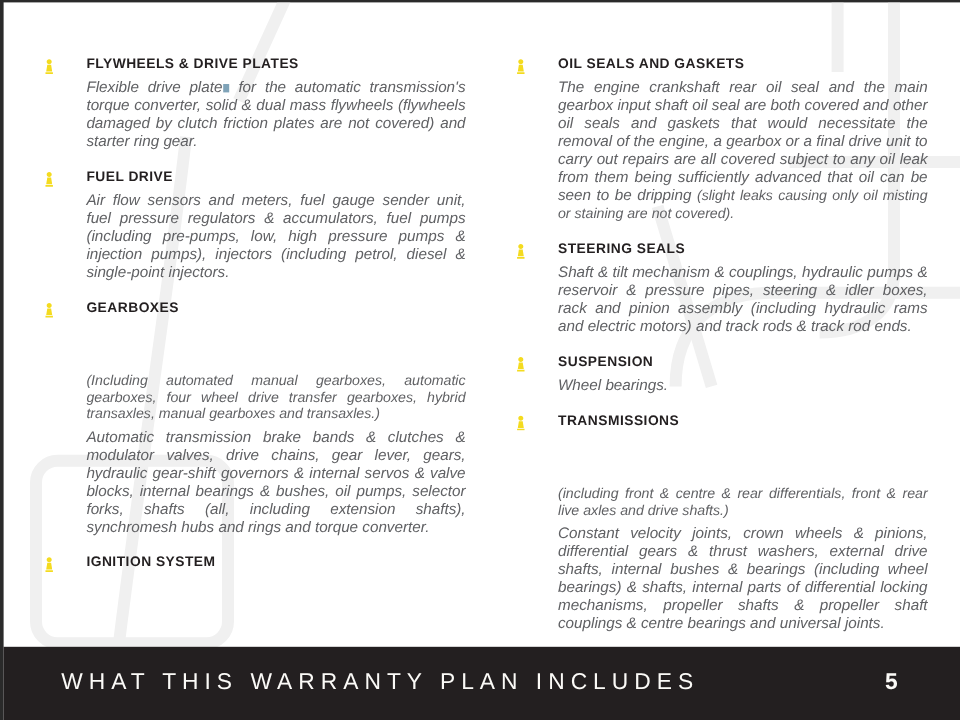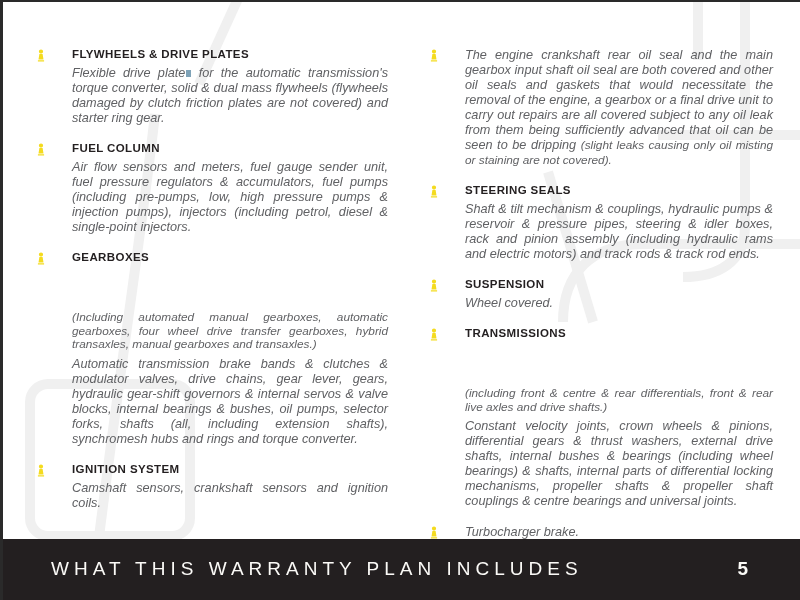--- a/index.html
+++ b/index.html
@@ -91,21 +91,21 @@
     </div>
   </div>
 
   <div class="section">
     <span class="bullet">
       <svg viewBox="0 0 10 13">
           <path fill="currentColor" d="M5 0.4c1.2 0 2.1 0.9 2.1 2.1S6.2 4.6 5 4.6 2.9 3.7 2.9 2.5 3.8 0.4 5 0.4zM3.4 5h3.2l0.9 5.6H2.5L3.4 5zM1.9 11.2h6.2v1.4H1.9z"></path>
         </svg>
     </span>
     <div class="sec-content">
-      <h3>FUEL COLUMN</h3>
+      <h3>FUEL DRIVE</h3>
       <p>Air flow sensors and meters, fuel gauge sender unit, fuel pressure regulators &amp; accumulators, fuel pumps (including pre-pumps, low, high pressure pumps &amp; injection pumps), injectors (including petrol, diesel &amp; single-point injectors.</p>
     </div>
   </div>
 
   <div class="section">
     <span class="bullet">
       <svg viewBox="0 0 10 13">
           <path fill="currentColor" d="M5 0.4c1.2 0 2.1 0.9 2.1 2.1S6.2 4.6 5 4.6 2.9 3.7 2.9 2.5 3.8 0.4 5 0.4zM3.4 5h3.2l0.9 5.6H2.5L3.4 5zM1.9 11.2h6.2v1.4H1.9z"></path>
         </svg>
     </span>
@@ -117,35 +117,35 @@
   </div>
 
   <div class="section">
     <span class="bullet">
       <svg viewBox="0 0 10 13">
           <path fill="currentColor" d="M5 0.4c1.2 0 2.1 0.9 2.1 2.1S6.2 4.6 5 4.6 2.9 3.7 2.9 2.5 3.8 0.4 5 0.4zM3.4 5h3.2l0.9 5.6H2.5L3.4 5zM1.9 11.2h6.2v1.4H1.9z"></path>
         </svg>
     </span>
     <div class="sec-content">
       <h3>IGNITION SYSTEM</h3>
-      <p>Camshaft sensors, crankshaft sensors and ignition coils.</p>
     </div>
   </div>
 
 </div>
 
 <div class="col col-right">
 
   <div class="section">
     <span class="bullet">
       <svg viewBox="0 0 10 13">
           <path fill="currentColor" d="M5 0.4c1.2 0 2.1 0.9 2.1 2.1S6.2 4.6 5 4.6 2.9 3.7 2.9 2.5 3.8 0.4 5 0.4zM3.4 5h3.2l0.9 5.6H2.5L3.4 5zM1.9 11.2h6.2v1.4H1.9z"></path>
         </svg>
     </span>
     <div class="sec-content">
+      <h3>OIL SEALS AND GASKETS</h3>
       <p><span>The engine crankshaft rear oil seal and the main gearbox input shaft oil seal are both covered and other oil seals and gaskets that would necessitate the removal of the engine, a gearbox or a final drive unit to carry out repairs are all covered subject to any oil leak from them being sufficiently advanced that oil can be seen to be dripping</span> <span class="small-tail">(slight leaks causing only oil misting or staining are not covered).</span></p>
     </div>
   </div>
 
   <div class="section">
     <span class="bullet">
       <svg viewBox="0 0 10 13">
           <path fill="currentColor" d="M5 0.4c1.2 0 2.1 0.9 2.1 2.1S6.2 4.6 5 4.6 2.9 3.7 2.9 2.5 3.8 0.4 5 0.4zM3.4 5h3.2l0.9 5.6H2.5L3.4 5zM1.9 11.2h6.2v1.4H1.9z"></path>
         </svg>
     </span>
@@ -156,21 +156,21 @@
   </div>
 
   <div class="section">
     <span class="bullet">
       <svg viewBox="0 0 10 13">
           <path fill="currentColor" d="M5 0.4c1.2 0 2.1 0.9 2.1 2.1S6.2 4.6 5 4.6 2.9 3.7 2.9 2.5 3.8 0.4 5 0.4zM3.4 5h3.2l0.9 5.6H2.5L3.4 5zM1.9 11.2h6.2v1.4H1.9z"></path>
         </svg>
     </span>
     <div class="sec-content">
       <h3>SUSPENSION</h3>
-      <p>Wheel covered.</p>
+      <p>Wheel bearings.</p>
     </div>
   </div>
 
   <div class="section">
     <span class="bullet">
       <svg viewBox="0 0 10 13">
           <path fill="currentColor" d="M5 0.4c1.2 0 2.1 0.9 2.1 2.1S6.2 4.6 5 4.6 2.9 3.7 2.9 2.5 3.8 0.4 5 0.4zM3.4 5h3.2l0.9 5.6H2.5L3.4 5zM1.9 11.2h6.2v1.4H1.9z"></path>
         </svg>
     </span>
     <div class="sec-content">

